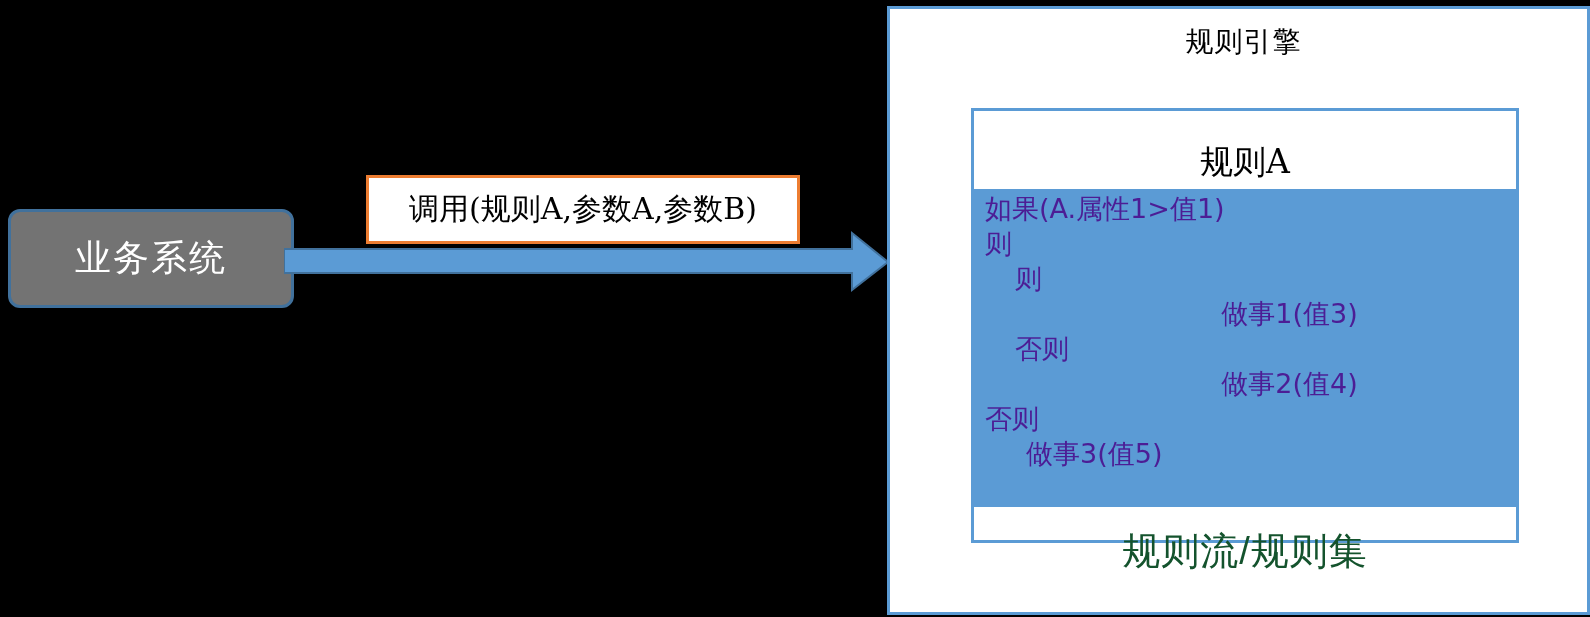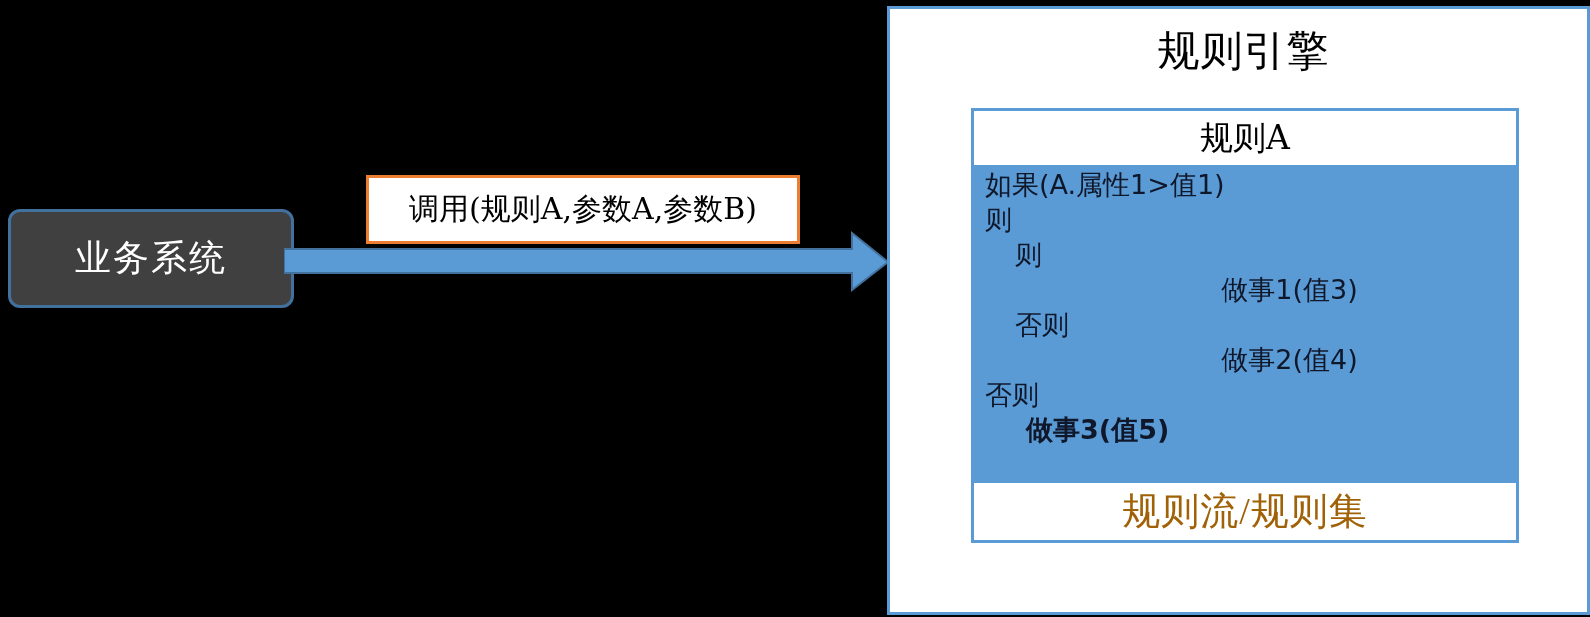--- a/index.html
+++ b/index.html
@@ -17,21 +17,21 @@
   }
 
   
   .biz-box {
     position: absolute;
     left: 8px;
     top: 209px;
     width: 286px;
     height: 99px;
     box-sizing: border-box;
-    background: #404040;
+    background: #737373;
     border: 3px solid #41719C;
     border-radius: 12px;
     display: flex;
     align-items: center;
     justify-content: center;
   }
   .biz-box span {
     color: #FFFFFF;
     font-size: 36px;
     font-family: "DejaVu Serif", serif;
@@ -79,21 +79,21 @@
     background: #FFFFFF;
     border: 3px solid #5B9BD5;
   }
   .engine-title {
     position: absolute;
     left: 10px;
     right: 0;
     top: 14px;
     text-align: center;
     color: #000000;
-    font-size: 42px;
+    font-size: 28px;
     font-family: "DejaVu Serif", serif;
     letter-spacing: 1px;
   }
 
   
   .rule-box {
     position: absolute;
     left: 971px;
     top: 108px;
     width: 548px;
@@ -106,45 +106,47 @@
   }
   .rule-header {
     height: 54px;
     flex: 0 0 54px;
     display: flex;
     align-items: center;
     justify-content: center;
     color: #000000;
     font-size: 33px;
     font-family: "DejaVu Serif", serif;
+    margin-top: 24px;
   }
   .rule-body {
     flex: 0 0 318px;
     background: #5B9BD5;
-    color: #0f172a;
+    color: #4c1d95;
     font-size: 27px;
     line-height: 35px;
     padding-top: 2px;
     box-sizing: border-box;
     overflow: hidden;
   }
   .rule-line { white-space: nowrap; }
   .i0 { padding-left: 11px; }
   .i1 { padding-left: 41px; }
-  .i2 { padding-left: 52px; font-weight: bold; }
+  .i2 { padding-left: 52px; }
   .i3 { padding-left: 89px; text-align: center; }
   .rule-footer {
     flex: 1 1 auto;
     display: flex;
     align-items: center;
     justify-content: center;
-    color: #a16207;
+    color: #14532d;
     font-size: 38px;
-    font-family: Liberation Serif, serif;
+    font-family: Liberation Sans, sans-serif;
     letter-spacing: 1px;
+    margin-top: 19px;
   }
 </style>
 </head>
 <body>
 
 <div class="canvas">
 
   <div class="biz-box">
     <span>业务系统</span>
   </div>

